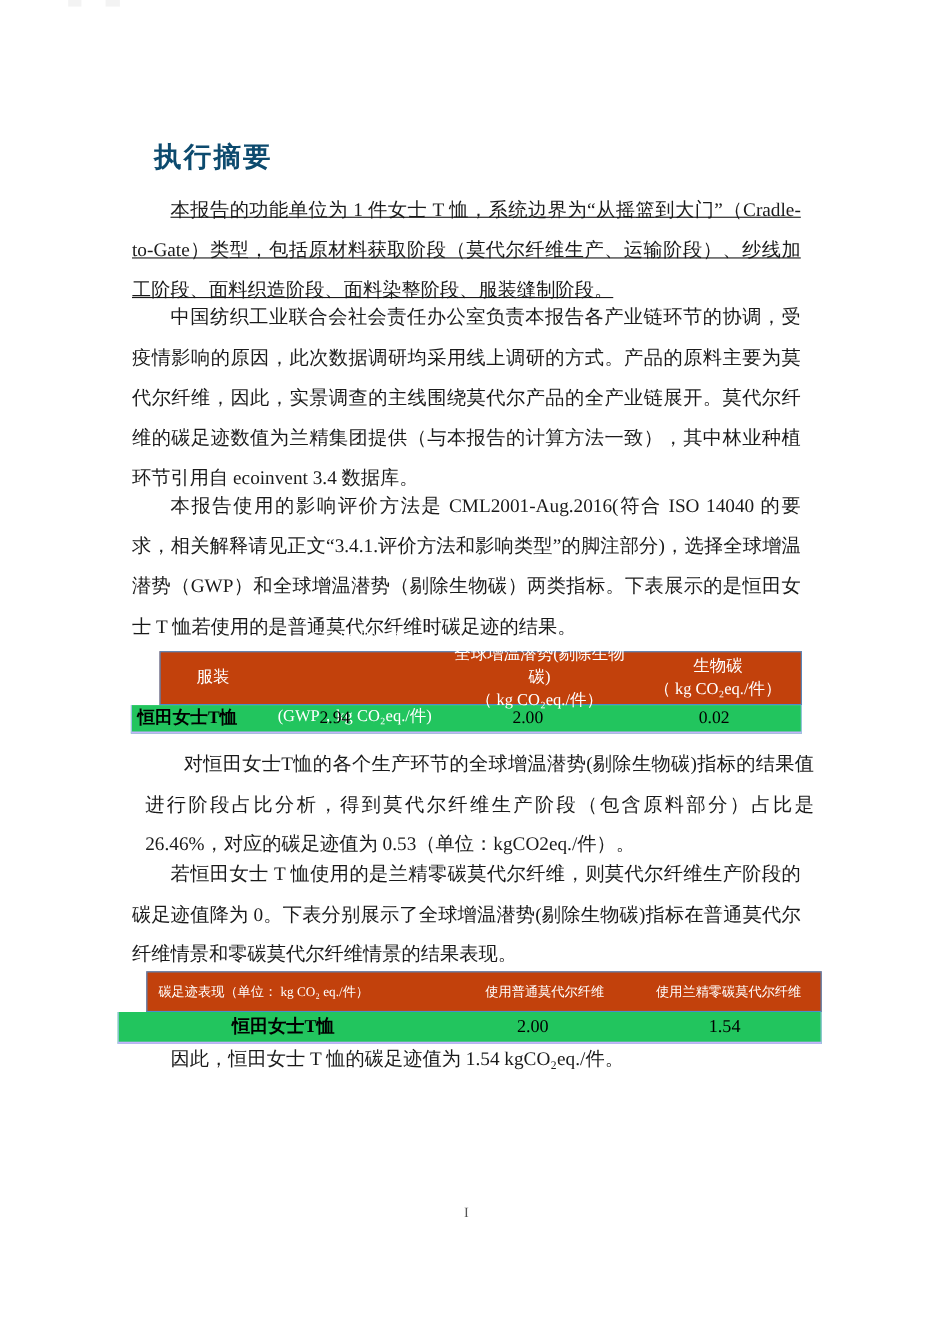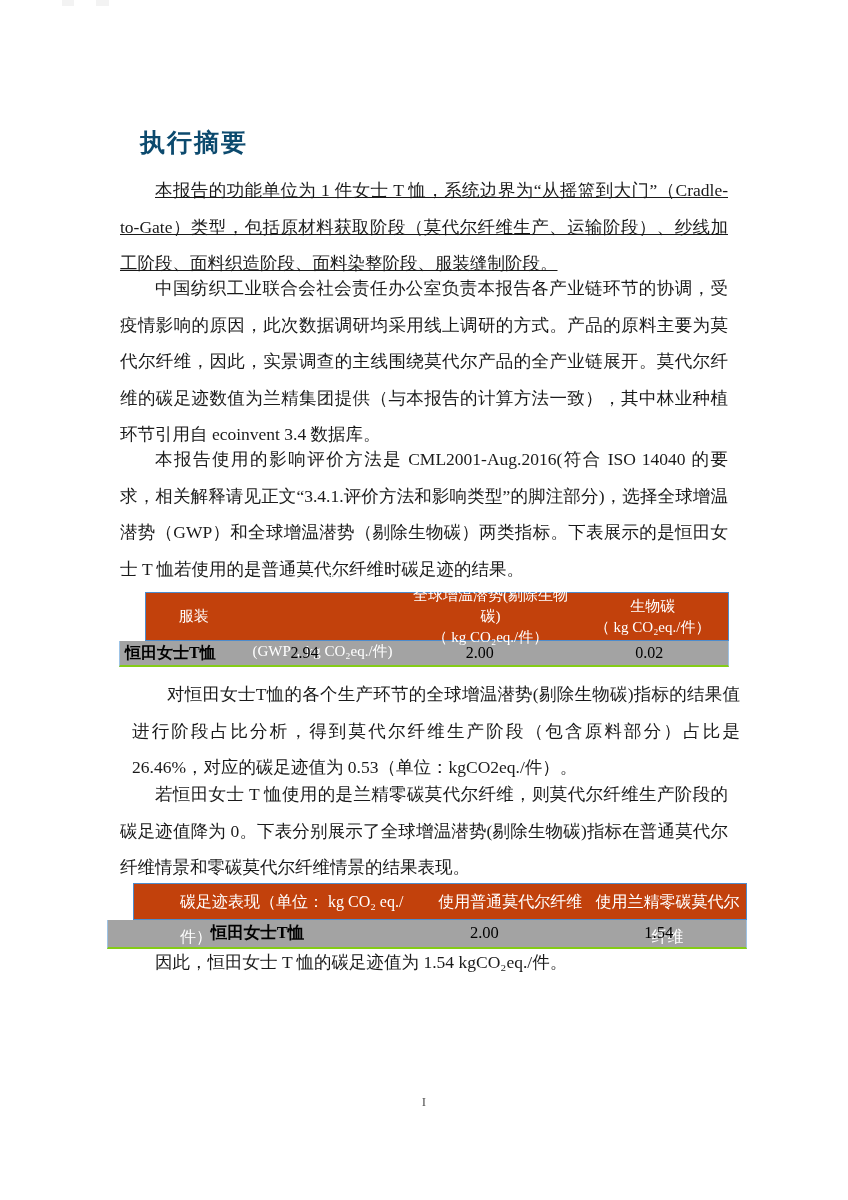--- a/index.html
+++ b/index.html
@@ -19,28 +19,28 @@
   .p4{top:676px;margin-left:12px;} .p5{top:776px;} .p6{top:944px;}
 
   .tbl{position:absolute;box-sizing:border-box;}
   .tbl *{box-sizing:border-box;}
   .tbl1{left:119px;top:592px;width:610px;}
   .thead{display:flex;background:#c2410c;color:#ffffff;border:1px solid #4d8ccd;margin-left:26px;}
   .tbl1 .thead{height:49px;}
   .hcell{display:flex;flex-direction:column;justify-content:center;
          text-align:center;font-size:15px;line-height:21px;}
   .t1c1{width:100px;} .t1c2{width:170px;gap:48px;} .t1c3{width:182px;} .t1c4{width:158px;}
-  .tbody{display:flex;background:#a3a3a3;border:1px solid #9dc3e6;border-top:none;
-         border-bottom:2px solid #84cc16;font-size:16px;color:#000;justify-content:space-between;}
+  .tbody{display:flex;background:#22c55e;border:1px solid #9dc3e6;border-top:none;
+         border-bottom:2px solid #c4b5fd;font-size:16px;color:#000;justify-content:space-between;}
   .tbl1 .tbody{height:26px;line-height:23px;}
   .bcell{text-align:center;}
   .rowname1{text-align:left;padding-left:5px;font-weight:bold;}
 
   .tbl2{left:107px;top:883px;width:640px;}
-  .tbl2 .thead{height:37px;line-height:35px;font-size:16px;padding-left:36px;}
+  .tbl2 .thead{height:37px;line-height:35px;font-size:12px;}
   .t2c1{width:290px;text-align:left;padding-left:10px;}
   .t2c2{width:175px;text-align:center;}
   .t2c3{width:175px;text-align:center;}
   .tbl2 .tbody{height:29px;line-height:26px;font-size:16.5px;}
   .rowname2{font-weight:bold;text-align:center;}
 
   .pageno{position:absolute;left:0;top:1094px;width:848px;text-align:center;
           font-size:13px;color:#555;}
 </style>
 </head>

